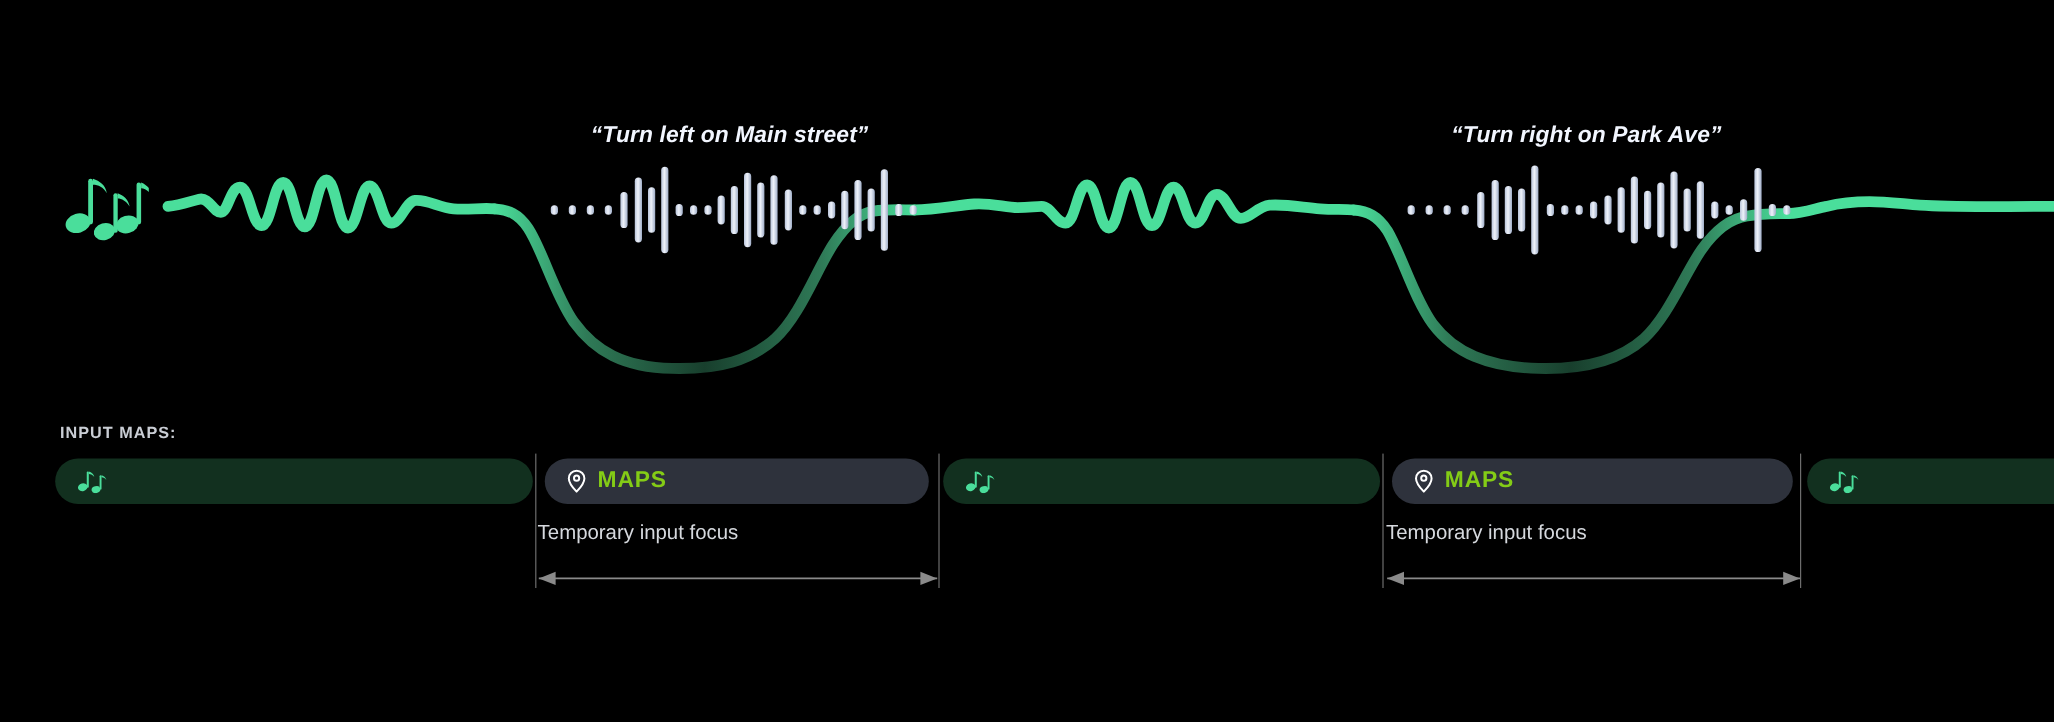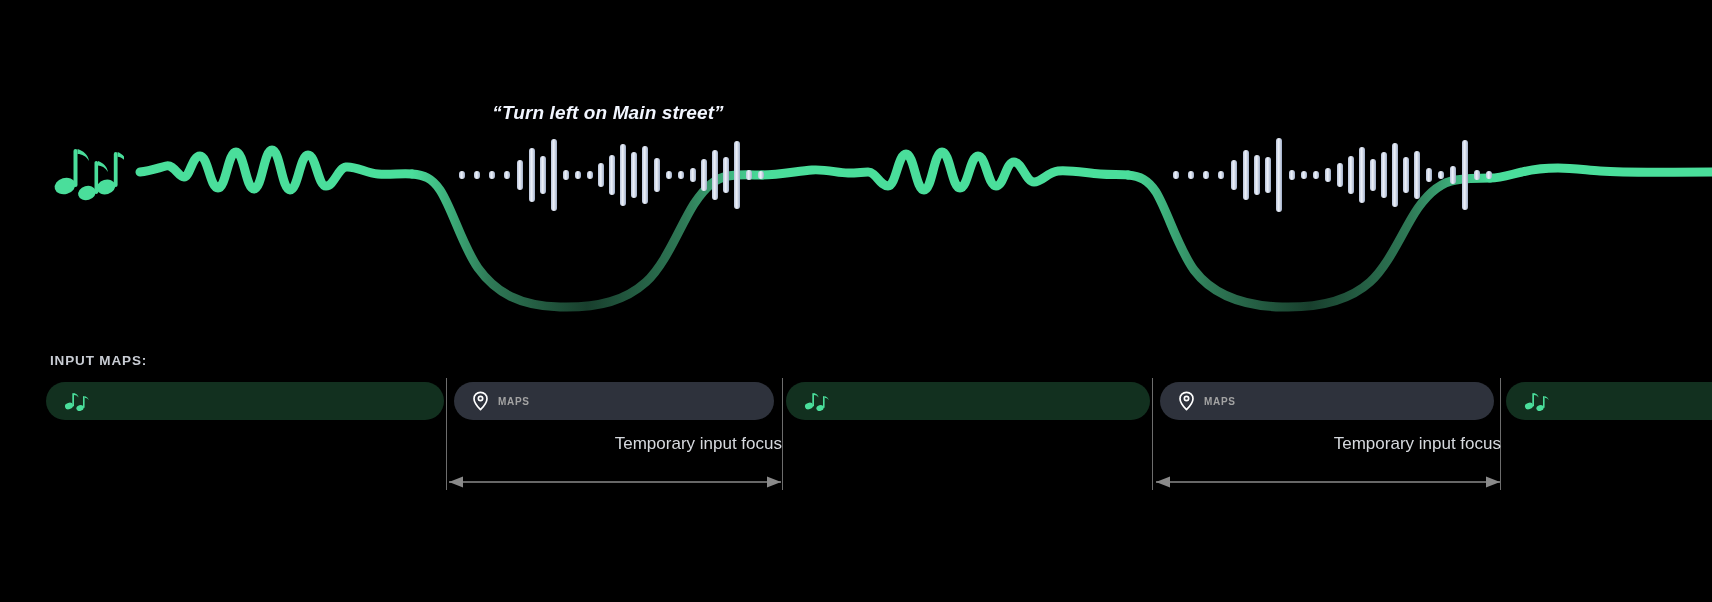--- a/index.html
+++ b/index.html
@@ -113,24 +113,24 @@
   .seg-icon {
     display: flex;
     align-items: center;
     justify-content: center;
     flex: 0 0 auto;
   }
   .seg.media .seg-icon { color: #4ade9b; }
   .seg.maps  .seg-icon { color: #ffffff; }
   .seg-label {
     margin-left: 9px;
-    font-size: 10px;
+    font-size: 19px;
     font-weight: bold;
     letter-spacing: 0.7px;
-    color: #a3a3a3;
+    color: #84cc16;
     white-space: nowrap;
   }
 
   
   .divider {
     position: absolute;
     top: -4px;
     width: 1px;
     height: 112px;
     background: #6d6d6d;
@@ -140,21 +140,21 @@
   .measure {
     position: absolute;
     top: 52px;
     height: 64px;
   }
   .measure-text {
     position: absolute;
     left: 0;
     top: 0;
     width: 100%;
-    text-align: right;
+    text-align: left;
     font-size: 17px;
     color: #d6d9de;
     white-space: nowrap;
   }
   .measure-arrow {
     position: absolute;
     left: 0;
     top: 32px;
     width: 100%;
     height: 24px;
@@ -320,20 +320,21 @@
         </g>
         <g>
           <ellipse cx="54" cy="46" rx="9.5" ry="7.3" transform="rotate(-16 54 46)"></ellipse>
           <rect x="61.8" y="11" width="3.8" height="35" rx="1.9"></rect>
           <path d="M65.6 11 C70.5 13 74 16.5 75 22.5 C72 18 68.8 15.8 65.6 15.8 Z"></path>
         </g>
       </svg>
     </div>
 
     <div class="caption" id="caption-1">“Turn left on Main street”</div>
+    <div class="caption" id="caption-2">“Turn right on Park Ave”</div>
   </div>
 
   <div class="focus-section">
 
     <div class="focus-label">INPUT MAPS:</div>
 
     <div class="track" id="focus-track">
 
     <div class="seg media" style="left: 46px; width: 398px;">
           <span class="seg-icon">

